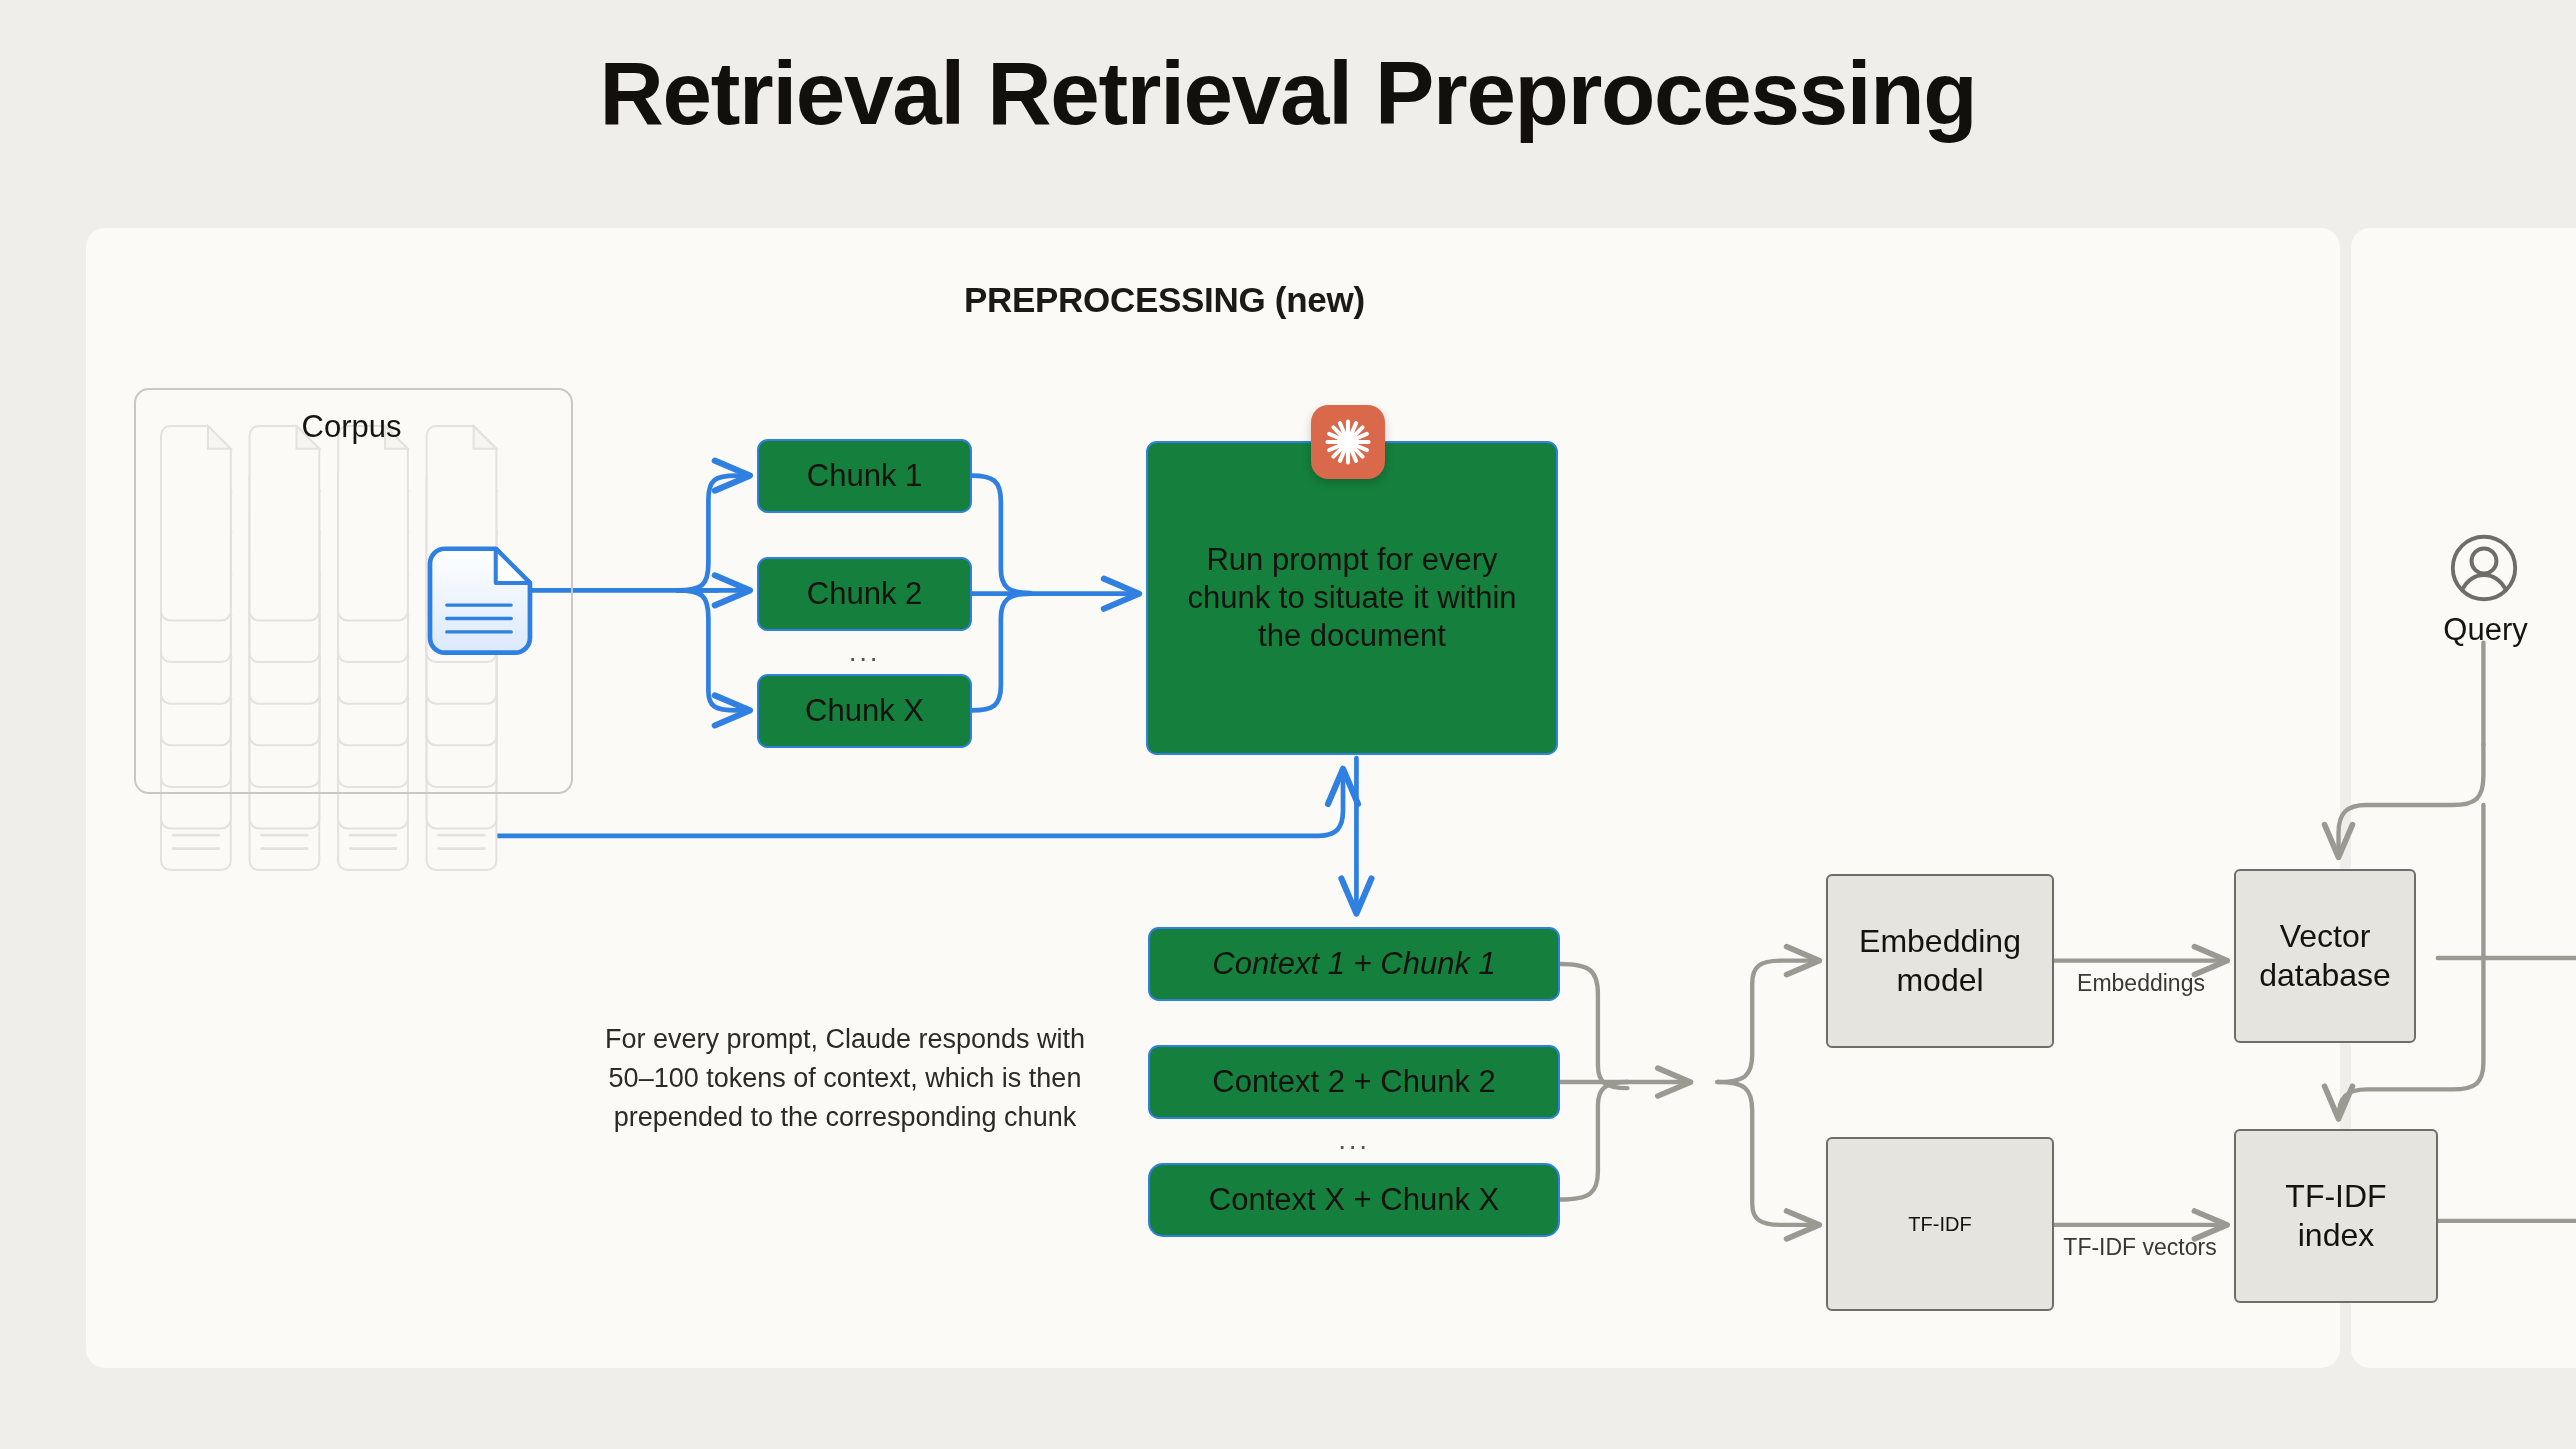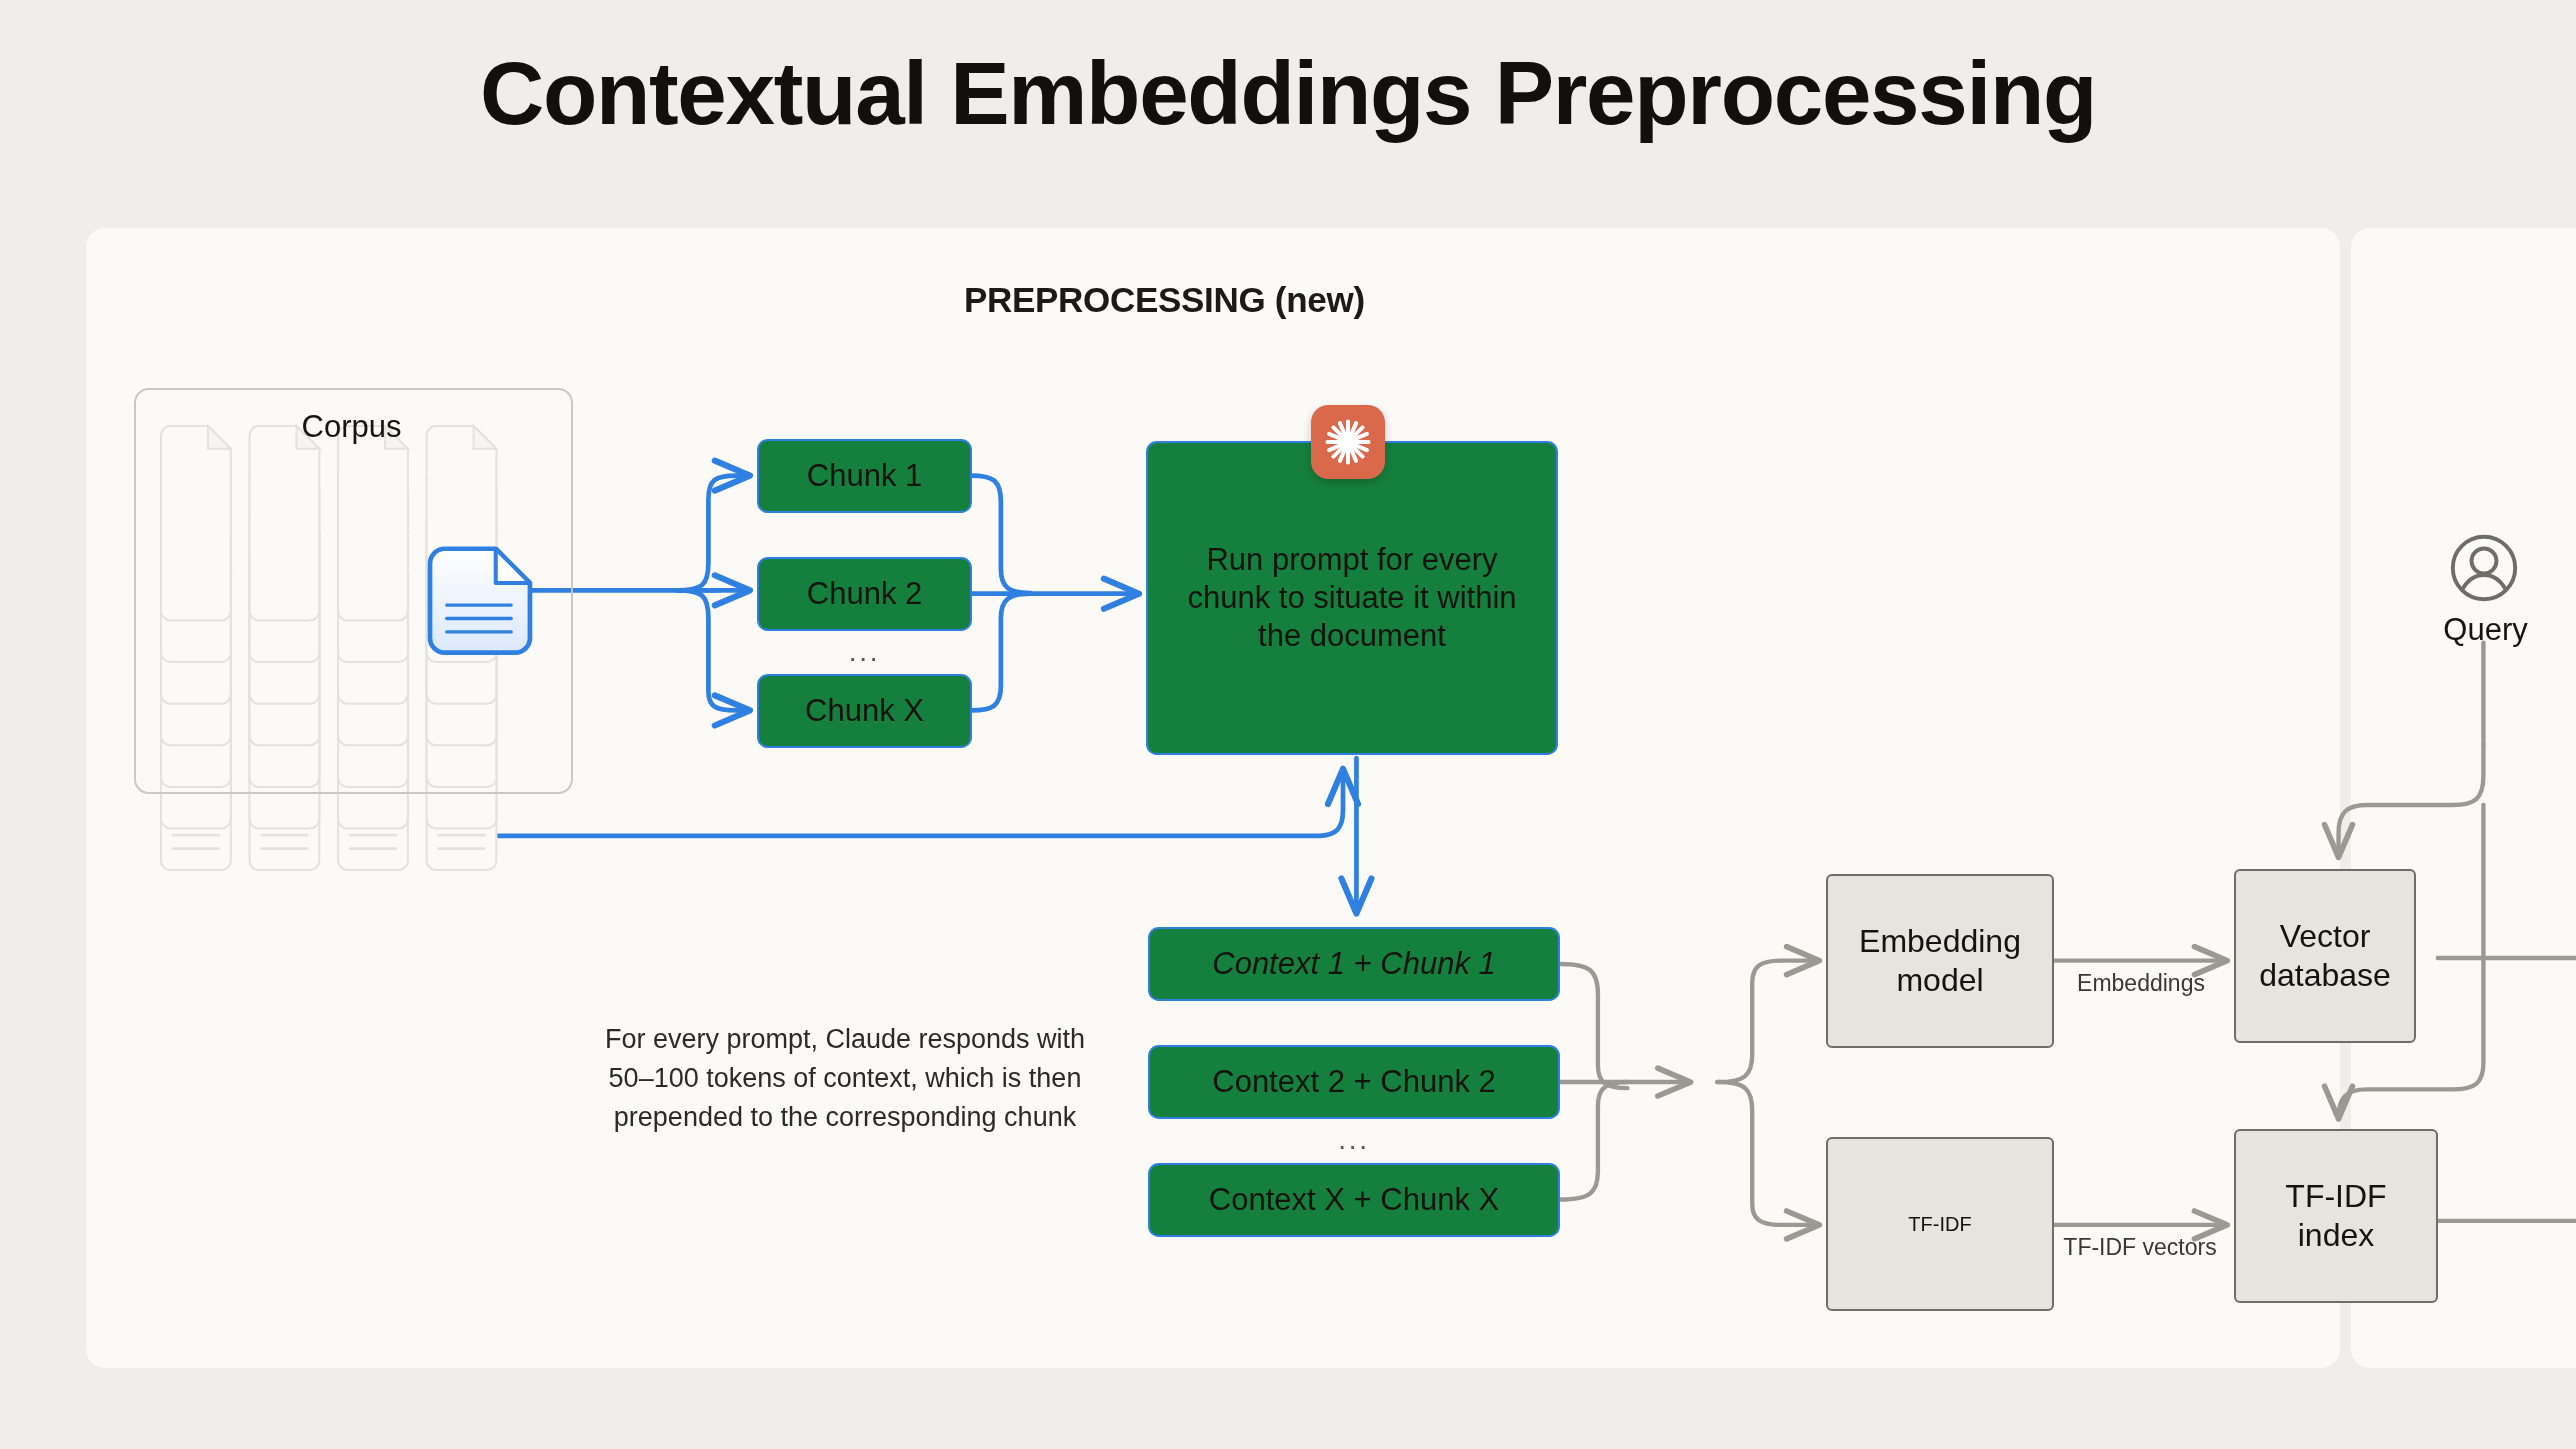--- a/index.html
+++ b/index.html
@@ -81,21 +81,21 @@
     font-size:28px;color:#55534d;letter-spacing:2.7px;
   }
 
   #prompt-box{
     left:1146px;top:441px;width:412px;height:314px;
     font-size:31px;padding:0 24px;
   }
 
   #ctx-1{left:1148px;top:927px;width:412px;height:74px;font-size:31px;font-style:italic;}
   #ctx-2{left:1148px;top:1045px;width:412px;height:74px;font-size:31px;}
-  #ctx-x{left:1148px;top:1163px;width:412px;height:74px;font-size:31px;}
+  #ctx-x{left:1148px;top:1163px;width:412px;height:74px;font-size:31px;border-radius:15px;}
   #ctxs-ellipsis{
     position:absolute;left:1148px;top:1124px;width:412px;text-align:center;
     font-size:28px;color:#55534d;letter-spacing:2.7px;
   }
 
   #embedding-model{left:1826px;top:874px;width:228px;height:174px;font-size:32px;padding:0 13.4px;}
   #tfidf{left:1826px;top:1137px;width:228px;height:174px;font-size:20px;padding:0 13.4px;}
   #vector-db{left:2234px;top:869px;width:182px;height:174px;font-size:32px;padding:17px 12px;}
   #tfidf-index{left:2234px;top:1129px;width:204px;height:174px;font-size:32px;padding:0 12px;}
 
@@ -128,21 +128,21 @@
     font-size:31px;color:#16150f;
   }
 
   #wires{position:absolute;left:0;top:0;width:2576px;height:1449px;pointer-events:none;}
 </style>
 </head>
 <body>
 
 <div id="stage">
 
-  <div class="title">Contextual Embeddings Preprocessing</div>
+  <div class="title">Retrieval Retrieval Preprocessing</div>
 
   <div class="panel" id="panel-main"></div>
   <div class="panel" id="panel-query"></div>
 
   <svg id="wires" viewBox="0 0 3840 2160" xmlns="http://www.w3.org/2000/svg">
     <defs>
       <marker id="ah-blue" markerWidth="11" markerHeight="11" refX="8.5" refY="4.2" orient="auto" markerUnits="strokeWidth">
         <path d="M1,1 L8.5,4.2 L1,7.4" fill="none" stroke="#2f80e0" stroke-width="1.3" stroke-linecap="round" stroke-linejoin="round"></path>
       </marker>
       <marker id="ah-gray" markerWidth="11" markerHeight="11" refX="8.5" refY="4.2" orient="auto" markerUnits="strokeWidth">

